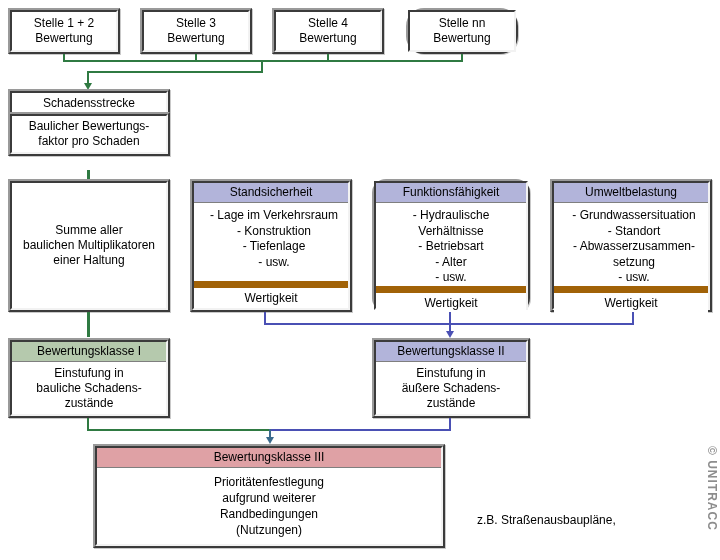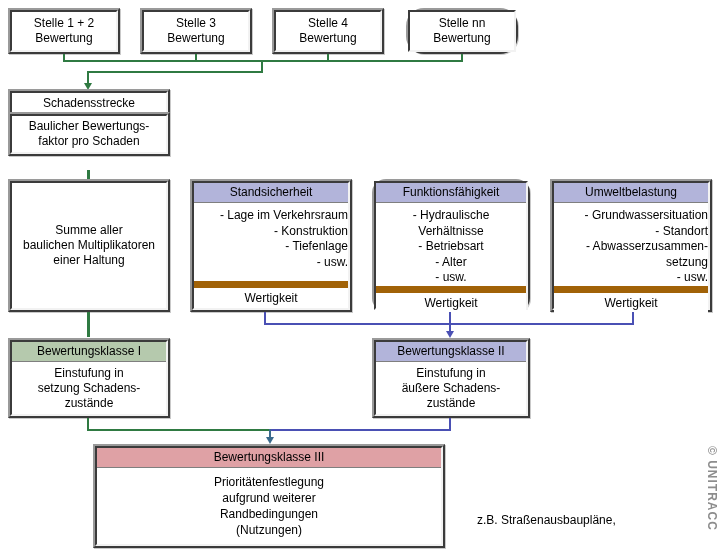--- a/index.html
+++ b/index.html
@@ -85,21 +85,21 @@
   }
 
   
   .crit {
     flex: 1;
     font-size: 12px;
     line-height: 15.5px;
     color: #000;
     padding: 5px 0 0 6px;
     box-sizing: border-box;
-    text-align: right;
+    text-align: center;
   }
   .crit.centered { padding-left: 0; text-align: center; }
   .crit .ln { white-space: nowrap; }
   .crit.centered .ln { display: block; }
 
   
   .twocol {
     flex: 1;
     display: flex;
     flex-direction: row;
@@ -290,21 +290,21 @@
   <div class="ln-v blue" style="left:632px; top:312px; height:13px;"></div>
   <div class="ln-h blue" style="left:264px; top:323px; width:370px;"></div>
   <div class="ln-v blue" style="left:449px; top:323px; height:10px;"></div>
   <div class="arrow blue-a" style="left:446px; top:331px;"></div>
 
   <div class="box" style="left:8px; top:338px; width:162px; height:80px;">
     <div class="inner">
       <div class="hdr green">Bewertungsklasse I</div>
       <div class="bodytext">
         <span class="ln">Einstufung in</span>
-        <span class="ln">setzung Schadens-</span>
+        <span class="ln">bauliche Schadens-</span>
         <span class="ln">zustände</span>
       </div>
     </div>
   </div>
 
   <div class="box" style="left:372px; top:338px; width:158px; height:80px;">
     <div class="inner">
       <div class="hdr blue">Bewertungsklasse II</div>
       <div class="bodytext">
         <span class="ln">Einstufung in</span>

